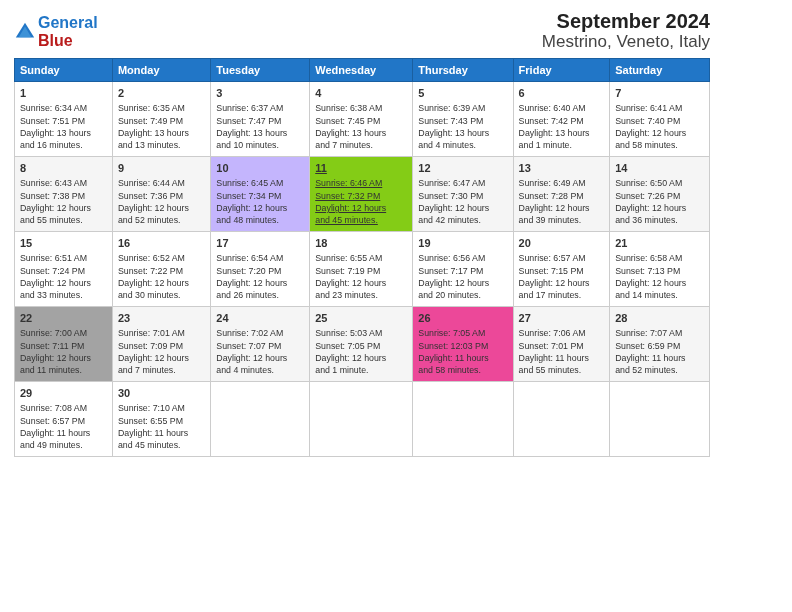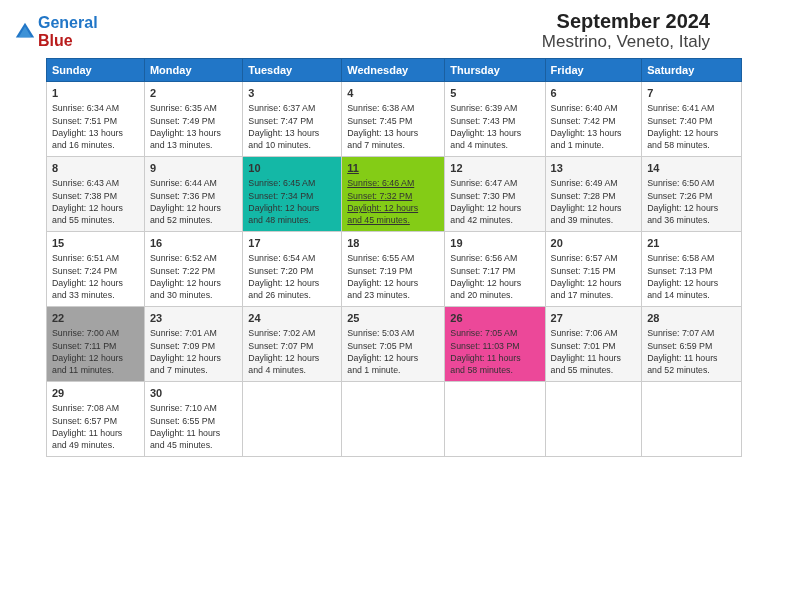--- a/index.html
+++ b/index.html
@@ -40,21 +40,20 @@
       line-height: 1.1;
     }
     .location {
       font-size: 17px;
       color: #444;
     }
     .calendar {
       width: 100%;
       border-collapse: collapse;
       font-size: 9.5px;
-      margin-left: 32px;
     }
     .calendar th {
       background: #2176c7;
       color: #fff;
       text-align: left;
       padding: 5px 5px;
       font-size: 11px;
       font-weight: bold;
       border: 1px solid #1a5fa0;
     }
@@ -186,21 +185,21 @@
             <div class="day-info">Daylight: 12 hours</div>
             <div class="day-info">and 55 minutes.</div>
           </td>
           <td style="background: rgb(245, 245, 245);">
             <span class="day-num">9</span>
             <div class="day-info">Sunrise: 6:44 AM</div>
             <div class="day-info">Sunset: 7:36 PM</div>
             <div class="day-info">Daylight: 12 hours</div>
             <div class="day-info">and 52 minutes.</div>
           </td>
-          <td style="background: #14b8a6;">
+          <td style="background: #c4b5fd;">
             <span class="day-num">10</span>
             <div class="day-info">Sunrise: 6:45 AM</div>
             <div class="day-info">Sunset: 7:34 PM</div>
             <div class="day-info">Daylight: 12 hours</div>
             <div class="day-info">and 48 minutes.</div>
           </td>
           <td style="background: #84cc16; text-decoration: underline;">
             <span class="day-num">11</span>
             <div class="day-info">Sunrise: 6:46 AM</div>
             <div class="day-info">Sunset: 7:32 PM</div>
@@ -305,21 +304,21 @@
           <td style="background: rgb(245, 245, 245);">
             <span class="day-num">25</span>
             <div class="day-info">Sunrise: 5:03 AM</div>
             <div class="day-info">Sunset: 7:05 PM</div>
             <div class="day-info">Daylight: 12 hours</div>
             <div class="day-info">and 1 minute.</div>
           </td>
           <td style="background: #ec4899;">
             <span class="day-num">26</span>
             <div class="day-info">Sunrise: 7:05 AM</div>
-            <div class="day-info">Sunset: 11:03 PM</div>
+            <div class="day-info">Sunset: 12:03 PM</div>
             <div class="day-info">Daylight: 11 hours</div>
             <div class="day-info">and 58 minutes.</div>
           </td>
           <td style="background: rgb(245, 245, 245);">
             <span class="day-num">27</span>
             <div class="day-info">Sunrise: 7:06 AM</div>
             <div class="day-info">Sunset: 7:01 PM</div>
             <div class="day-info">Daylight: 11 hours</div>
             <div class="day-info">and 55 minutes.</div>
           </td>

